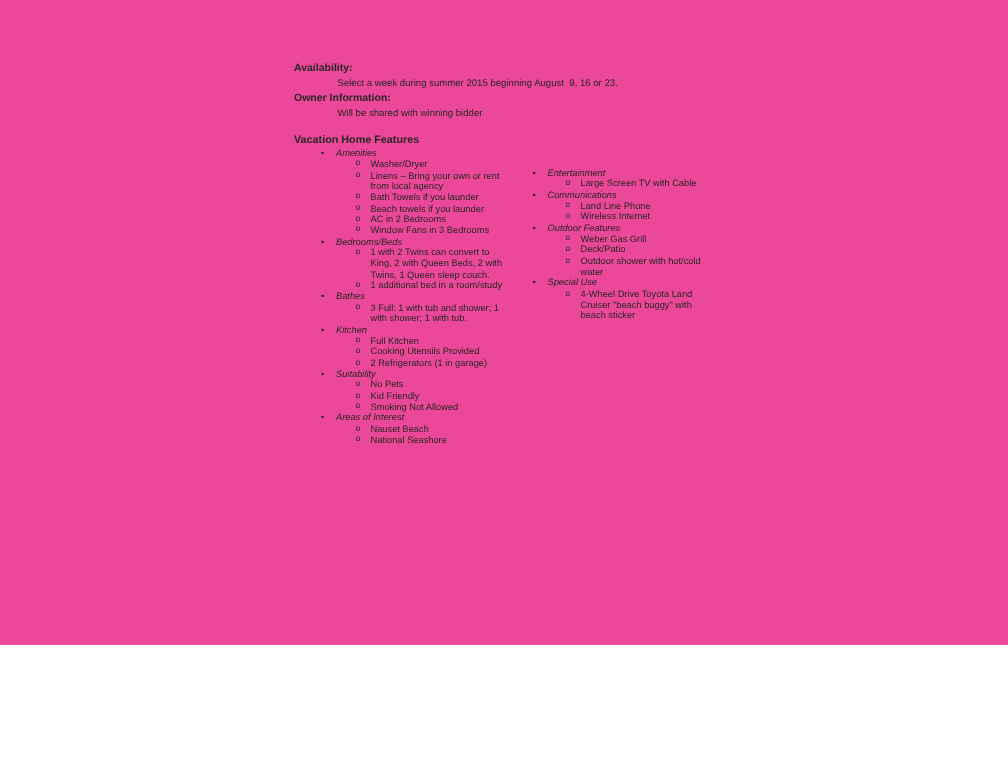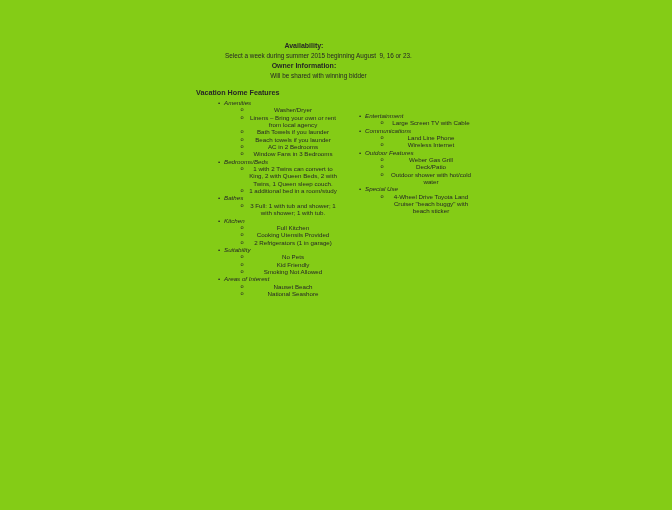--- a/index.html
+++ b/index.html
@@ -4,25 +4,24 @@
 <style>
   html, body {
     margin: 0;
     padding: 0;
     background: #ffffff;
     font-family: "Liberation Sans", sans-serif;
   }
   .page {
     position: relative;
     width: 672px;
-    height: 510px;
-    background: #84cc16;
+    height: 430px;
+    background: #ec4899;
     color: #262626;
     overflow: hidden;
-    text-align: center;
   }
   .top-block {
     position: absolute;
     left: 196px;
     top: 41px;
   }
   .top-block .h {
     font-size: 7px;
     font-weight: bold;
     line-height: 10px;

